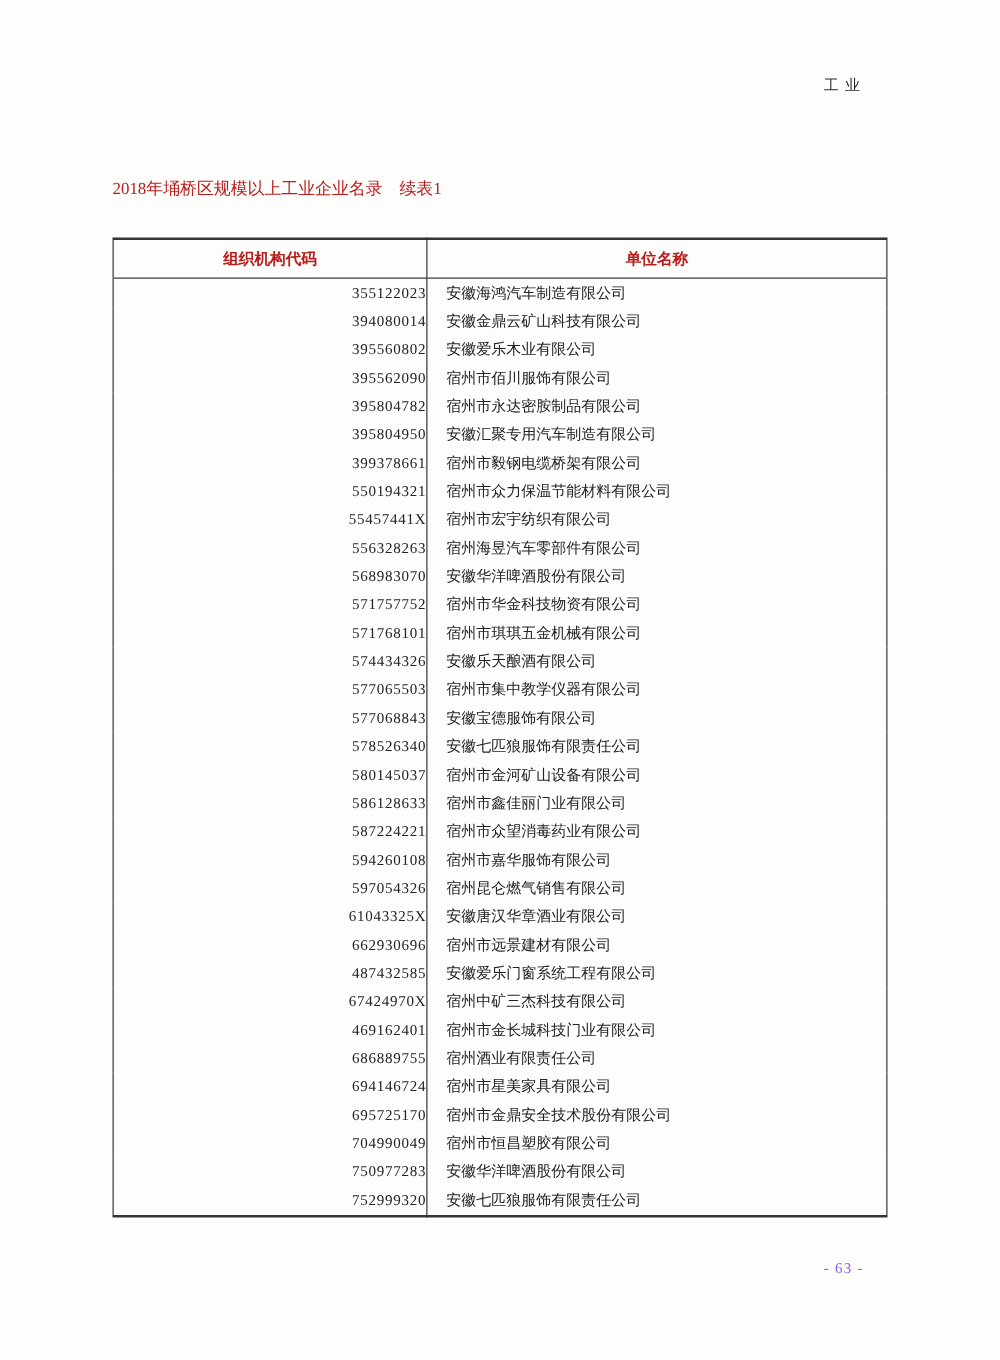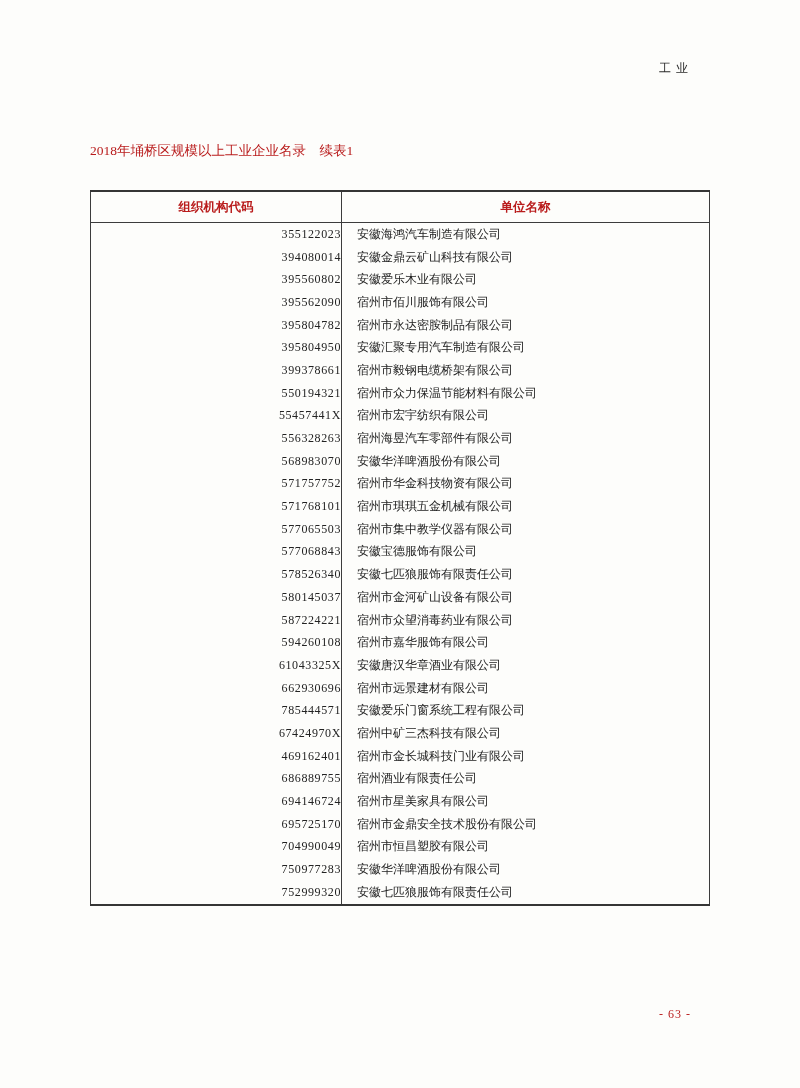--- a/index.html
+++ b/index.html
@@ -76,21 +76,21 @@
   }
   .directory-table td.name-cell {
     padding-left: 15px;
   }
   .page-number {
     position: absolute;
     top: 1007px;
     right: 90px;
     font-size: 12px;
     letter-spacing: 1px;
-    color: #b91c1c;
+    color: #8b5cf6;
   }
 </style>
 </head>
 <body>
 
 <div class="page">
 
   <div class="corner-label">工业</div>
 
   <div class="doc-title">2018年埇桥区规模以上工业企业名录　续表1</div>
@@ -149,53 +149,65 @@
         </tr>
         <tr>
           <td class="code-cell">571757752</td>
           <td class="name-cell">宿州市华金科技物资有限公司</td>
         </tr>
         <tr>
           <td class="code-cell">571768101</td>
           <td class="name-cell">宿州市琪琪五金机械有限公司</td>
         </tr>
         <tr>
+          <td class="code-cell">574434326</td>
+          <td class="name-cell">安徽乐天酿酒有限公司</td>
+        </tr>
+        <tr>
           <td class="code-cell">577065503</td>
           <td class="name-cell">宿州市集中教学仪器有限公司</td>
         </tr>
         <tr>
           <td class="code-cell">577068843</td>
           <td class="name-cell">安徽宝德服饰有限公司</td>
         </tr>
         <tr>
           <td class="code-cell">578526340</td>
           <td class="name-cell">安徽七匹狼服饰有限责任公司</td>
         </tr>
         <tr>
           <td class="code-cell">580145037</td>
           <td class="name-cell">宿州市金河矿山设备有限公司</td>
         </tr>
         <tr>
+          <td class="code-cell">586128633</td>
+          <td class="name-cell">宿州市鑫佳丽门业有限公司</td>
+        </tr>
+        <tr>
           <td class="code-cell">587224221</td>
           <td class="name-cell">宿州市众望消毒药业有限公司</td>
         </tr>
         <tr>
           <td class="code-cell">594260108</td>
           <td class="name-cell">宿州市嘉华服饰有限公司</td>
         </tr>
         <tr>
+          <td class="code-cell">597054326</td>
+          <td class="name-cell">宿州昆仑燃气销售有限公司</td>
+        </tr>
+        <tr>
           <td class="code-cell">61043325X</td>
           <td class="name-cell">安徽唐汉华章酒业有限公司</td>
         </tr>
         <tr>
           <td class="code-cell">662930696</td>
           <td class="name-cell">宿州市远景建材有限公司</td>
         </tr>
         <tr>
-          <td class="code-cell">785444571</td>
+          <td class="code-cell">487432585</td>
           <td class="name-cell">安徽爱乐门窗系统工程有限公司</td>
         </tr>
         <tr>
           <td class="code-cell">67424970X</td>
           <td class="name-cell">宿州中矿三杰科技有限公司</td>
         </tr>
         <tr>
           <td class="code-cell">469162401</td>
           <td class="name-cell">宿州市金长城科技门业有限公司</td>
         </tr>

